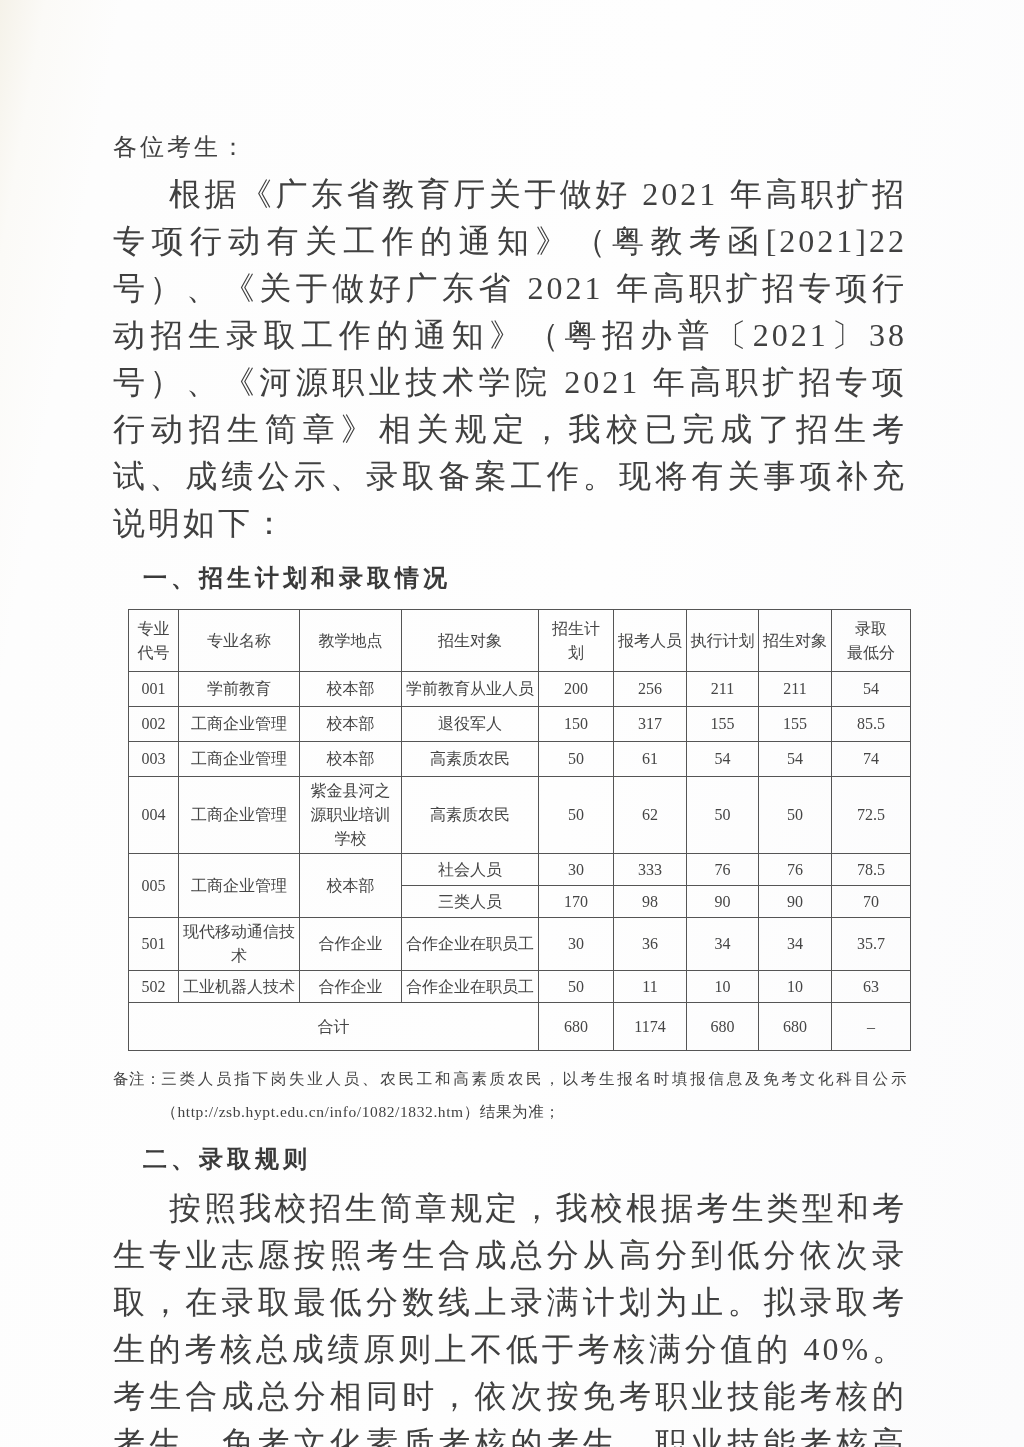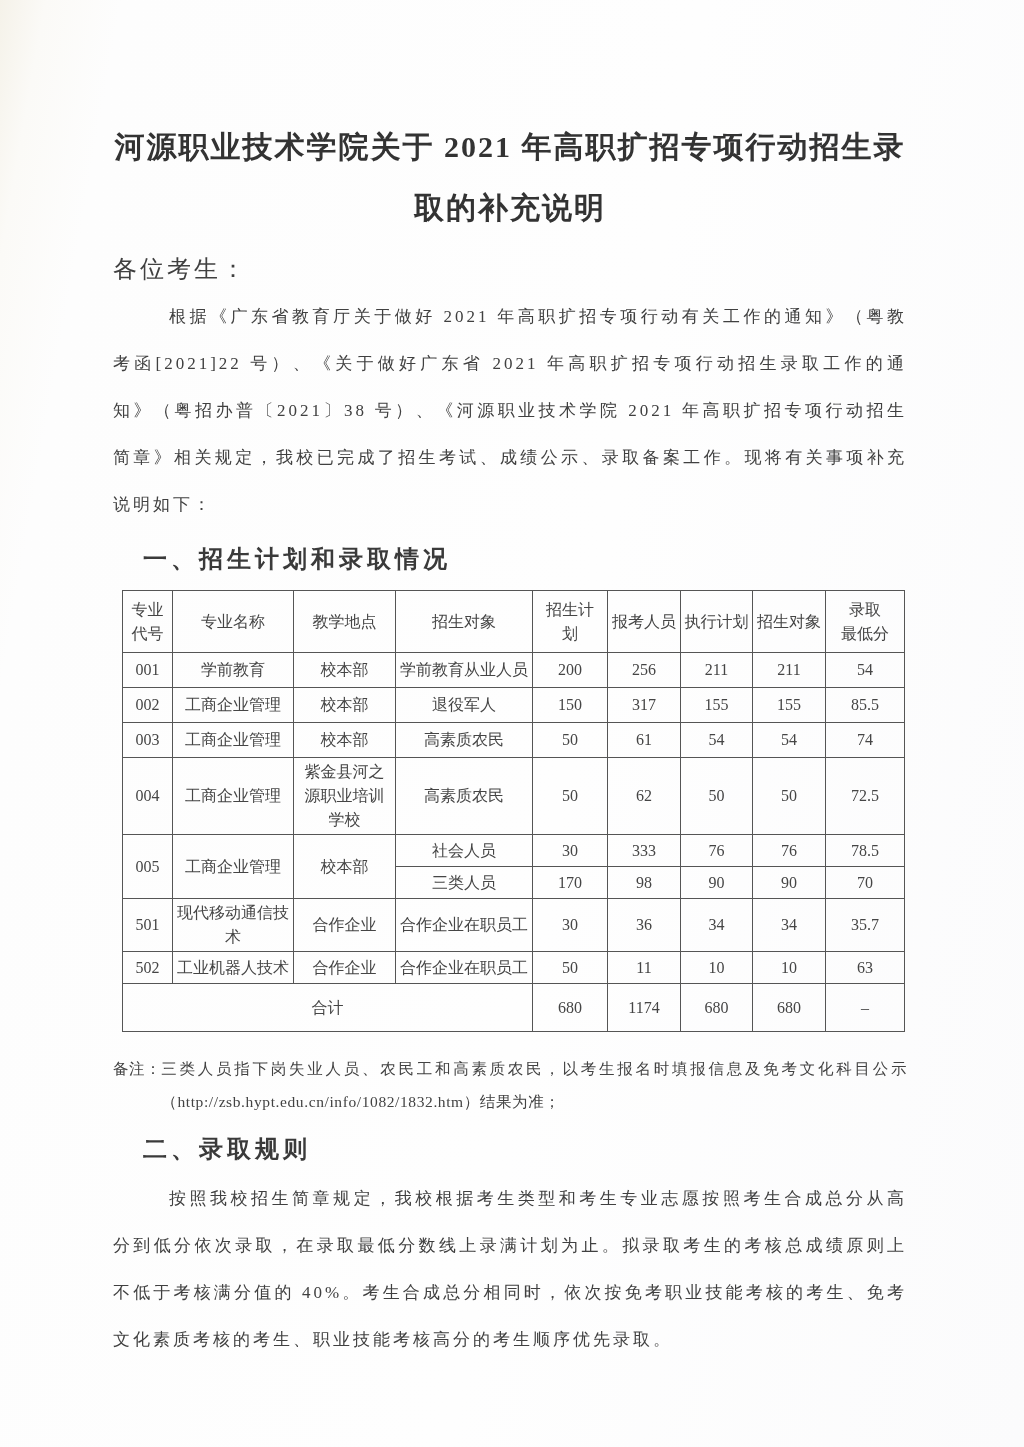--- a/index.html
+++ b/index.html
@@ -11,61 +11,57 @@
     font-family: "Liberation Serif", "DejaVu Serif", serif;
   }
   .page { width: 1024px; height: 1447px; padding: 116px 117px 0 113px; }
 
   .title { text-align: center; font-size: 30px; font-weight: bold; color: #333333; }
   .title .tline { display: block; line-height: 61px; letter-spacing: 2px; }
 
   .salutation { font-size: 24px; letter-spacing: 3px; margin-top: 12px; line-height: 38px; }
 
   .para {
-    font-size: 17px; line-height: 47px; letter-spacing: 3px;
+    font-size: 32px; line-height: 47px; letter-spacing: 3px;
     text-align: justify; text-indent: 56px; margin-top: 5px;
   }
 
   .heading {
     font-family: Liberation Mono, monospace;
     font-size: 24px; font-weight: bold; color: #3a3a3a;
     letter-spacing: 4px; margin: 14px 0 0 30px; line-height: 38px;
   }
 
   table.admissions {
-    border-collapse: collapse; width: 782px; margin: 10px 0 0 9px;
+    border-collapse: collapse; width: 782px; margin: 10px 0 0 15px;
     font-size: 16px; color: #454545; table-layout: fixed;
   }
   .admissions th, .admissions td {
     border: 1px solid #555555; text-align: center; vertical-align: middle;
     padding: 2px 3px; font-weight: normal; line-height: 1.5; overflow: hidden;
   }
   .admissions th { white-space: pre-line; }
   tr.r-head  { height: 62px; }
   tr.r-std   { height: 35px; }
   tr.r-tall  { height: 52px; }
   tr.r-sub   { height: 32px; }
   tr.r-total { height: 48px; }
 
   .note {
-    display: flex; margin-top: 20px; font-size: 15.5px; line-height: 33px;
+    display: flex; margin-top: 11px; font-size: 15.5px; line-height: 33px;
     letter-spacing: 0.6px; color: #424242; text-align: justify;
   }
   .note-label { flex: 0 0 auto; white-space: nowrap; }
   .note-text  { flex: 1 1 auto; }
 </style>
 </head>
 <body>
 
 <div class="page">
 
-  <h1 class="title">
-    <span class="tline">河源职业技术学院关于 2021 年高职扩招专项行动招生录</span>
-    <span class="tline">取的补充说明</span>
-  </h1>
 
   <p class="salutation">各位考生：</p>
 
   <p class="para">根据《广东省教育厅关于做好 2021 年高职扩招专项行动有关工作的通知》（粤教考函[2021]22 号）、《关于做好广东省 2021 年高职扩招专项行动招生录取工作的通知》（粤招办普〔2021〕38 号）、《河源职业技术学院 2021 年高职扩招专项行动招生简章》相关规定，我校已完成了招生考试、成绩公示、录取备案工作。现将有关事项补充说明如下：</p>
 
   <h2 class="heading">一、招生计划和录取情况</h2>
 
   <table class="admissions">
     <colgroup>
       <col style="width:50px">

